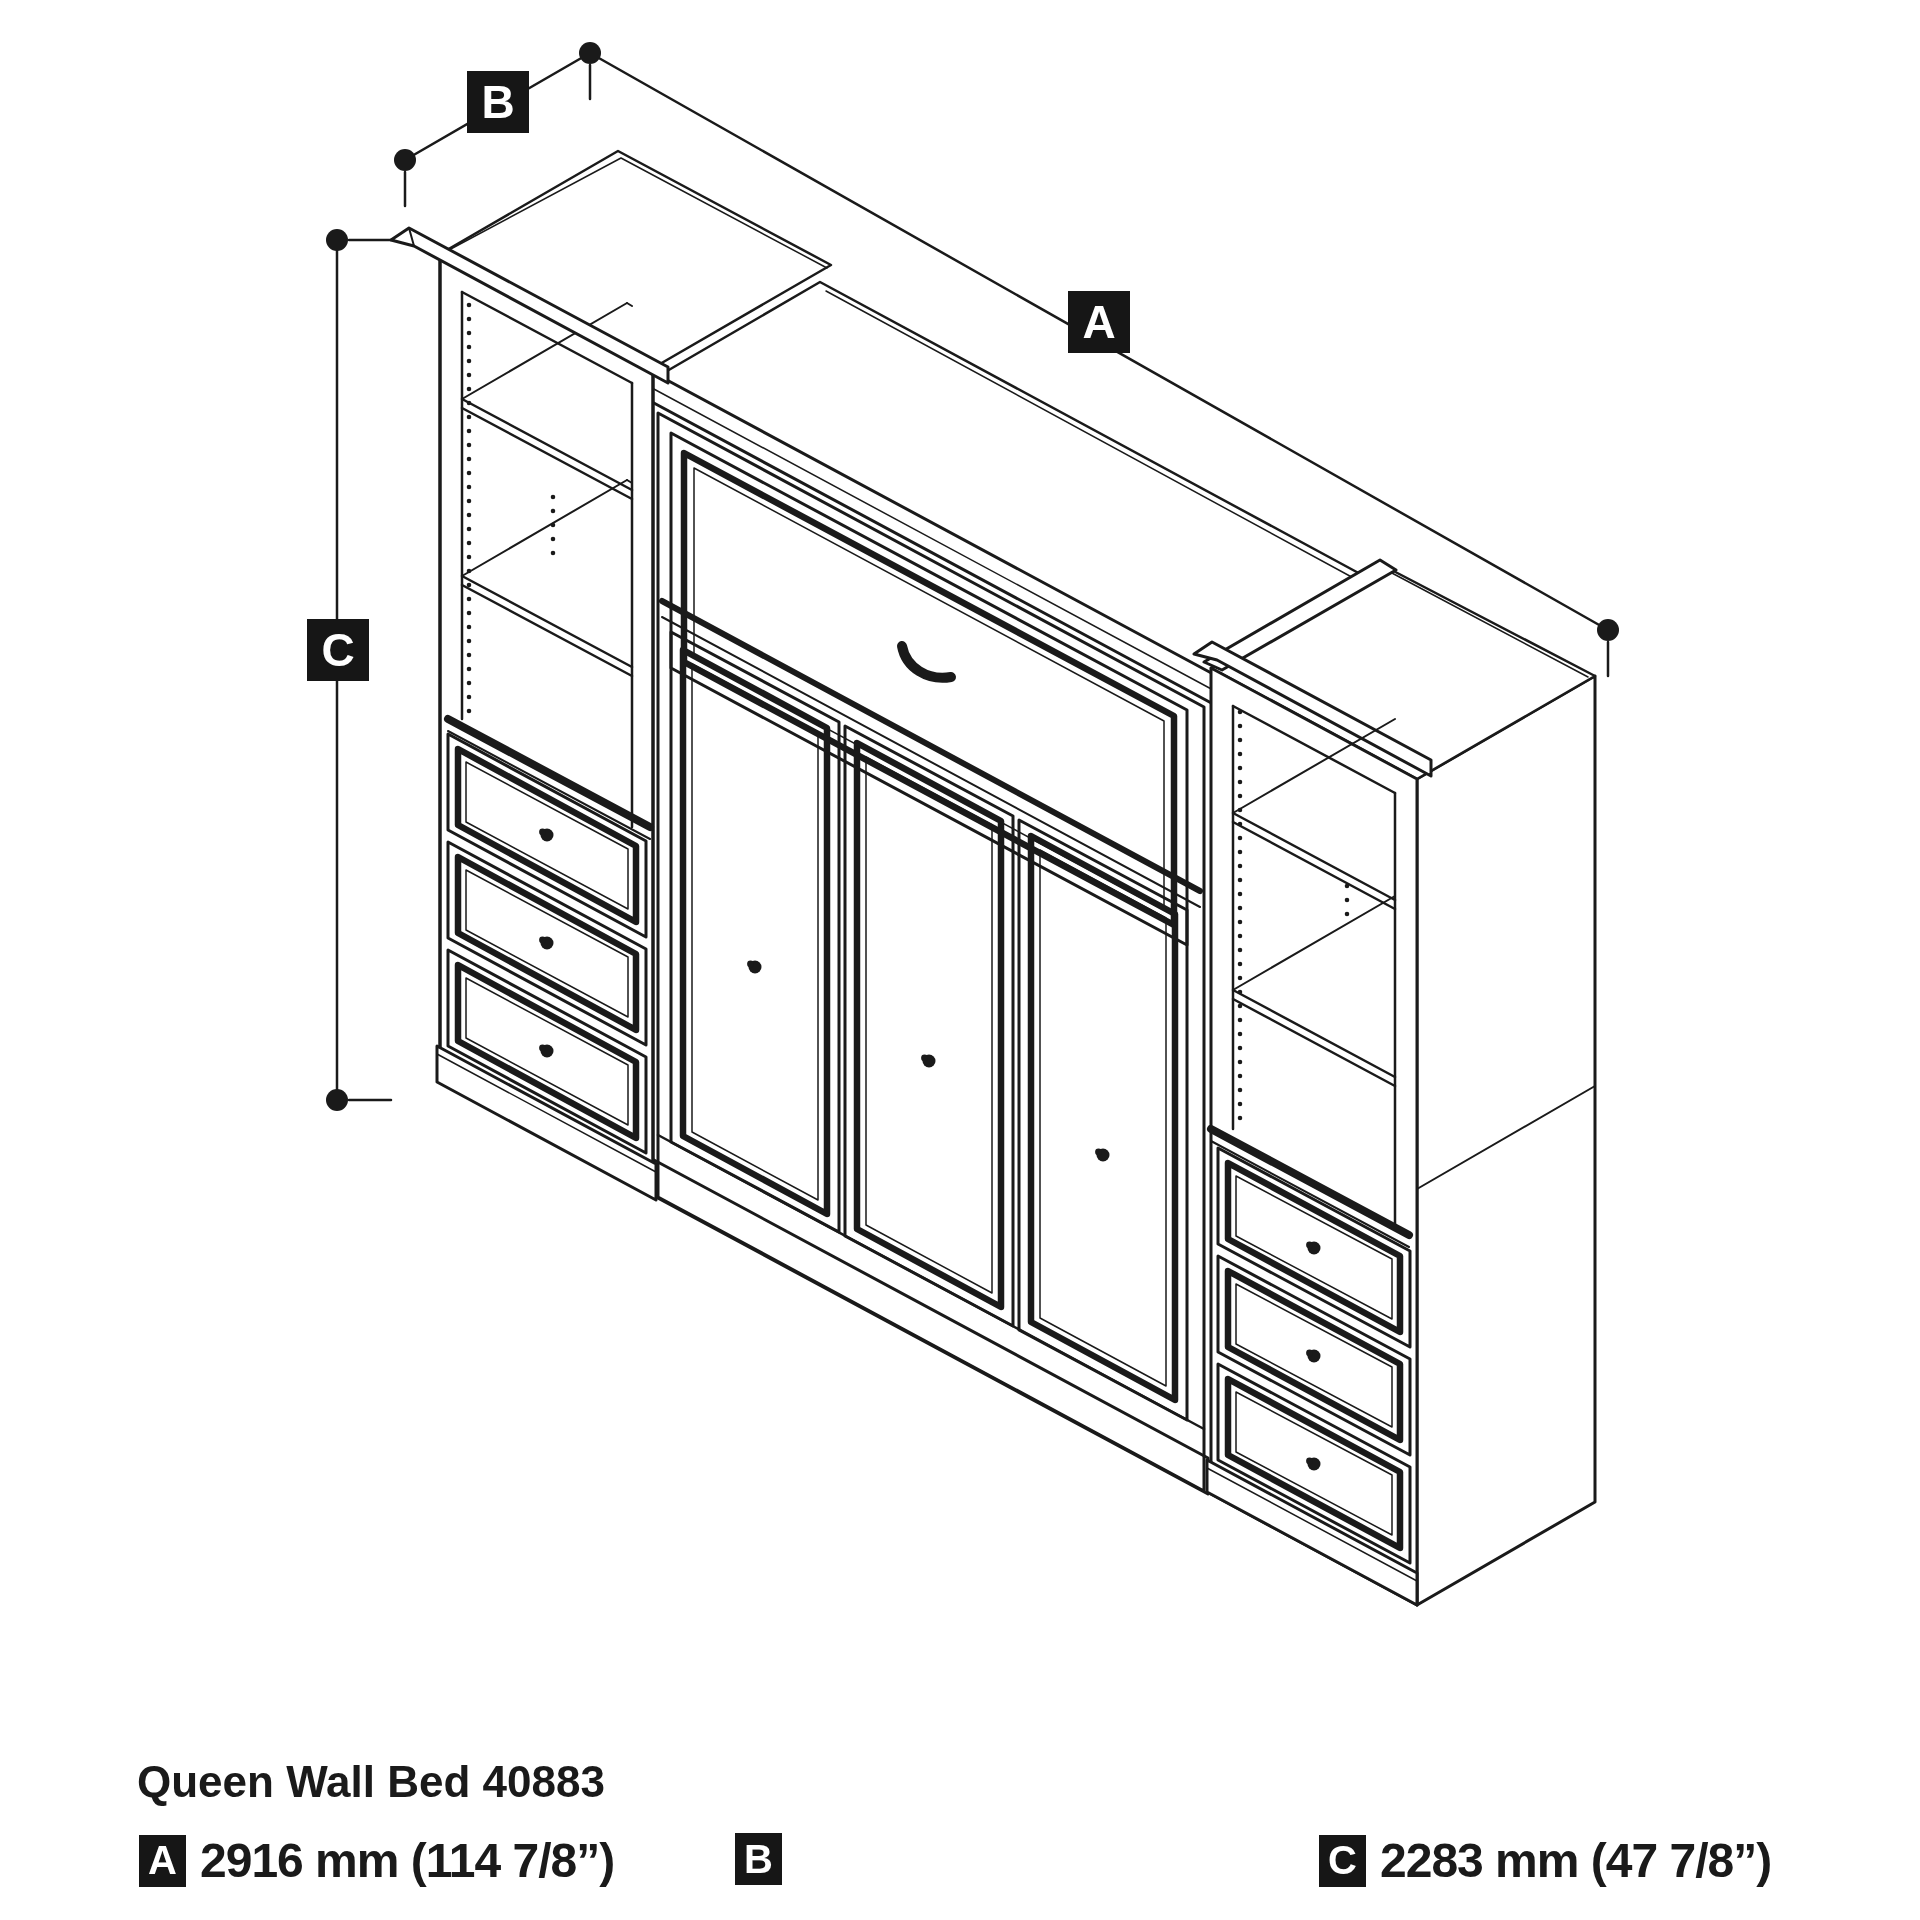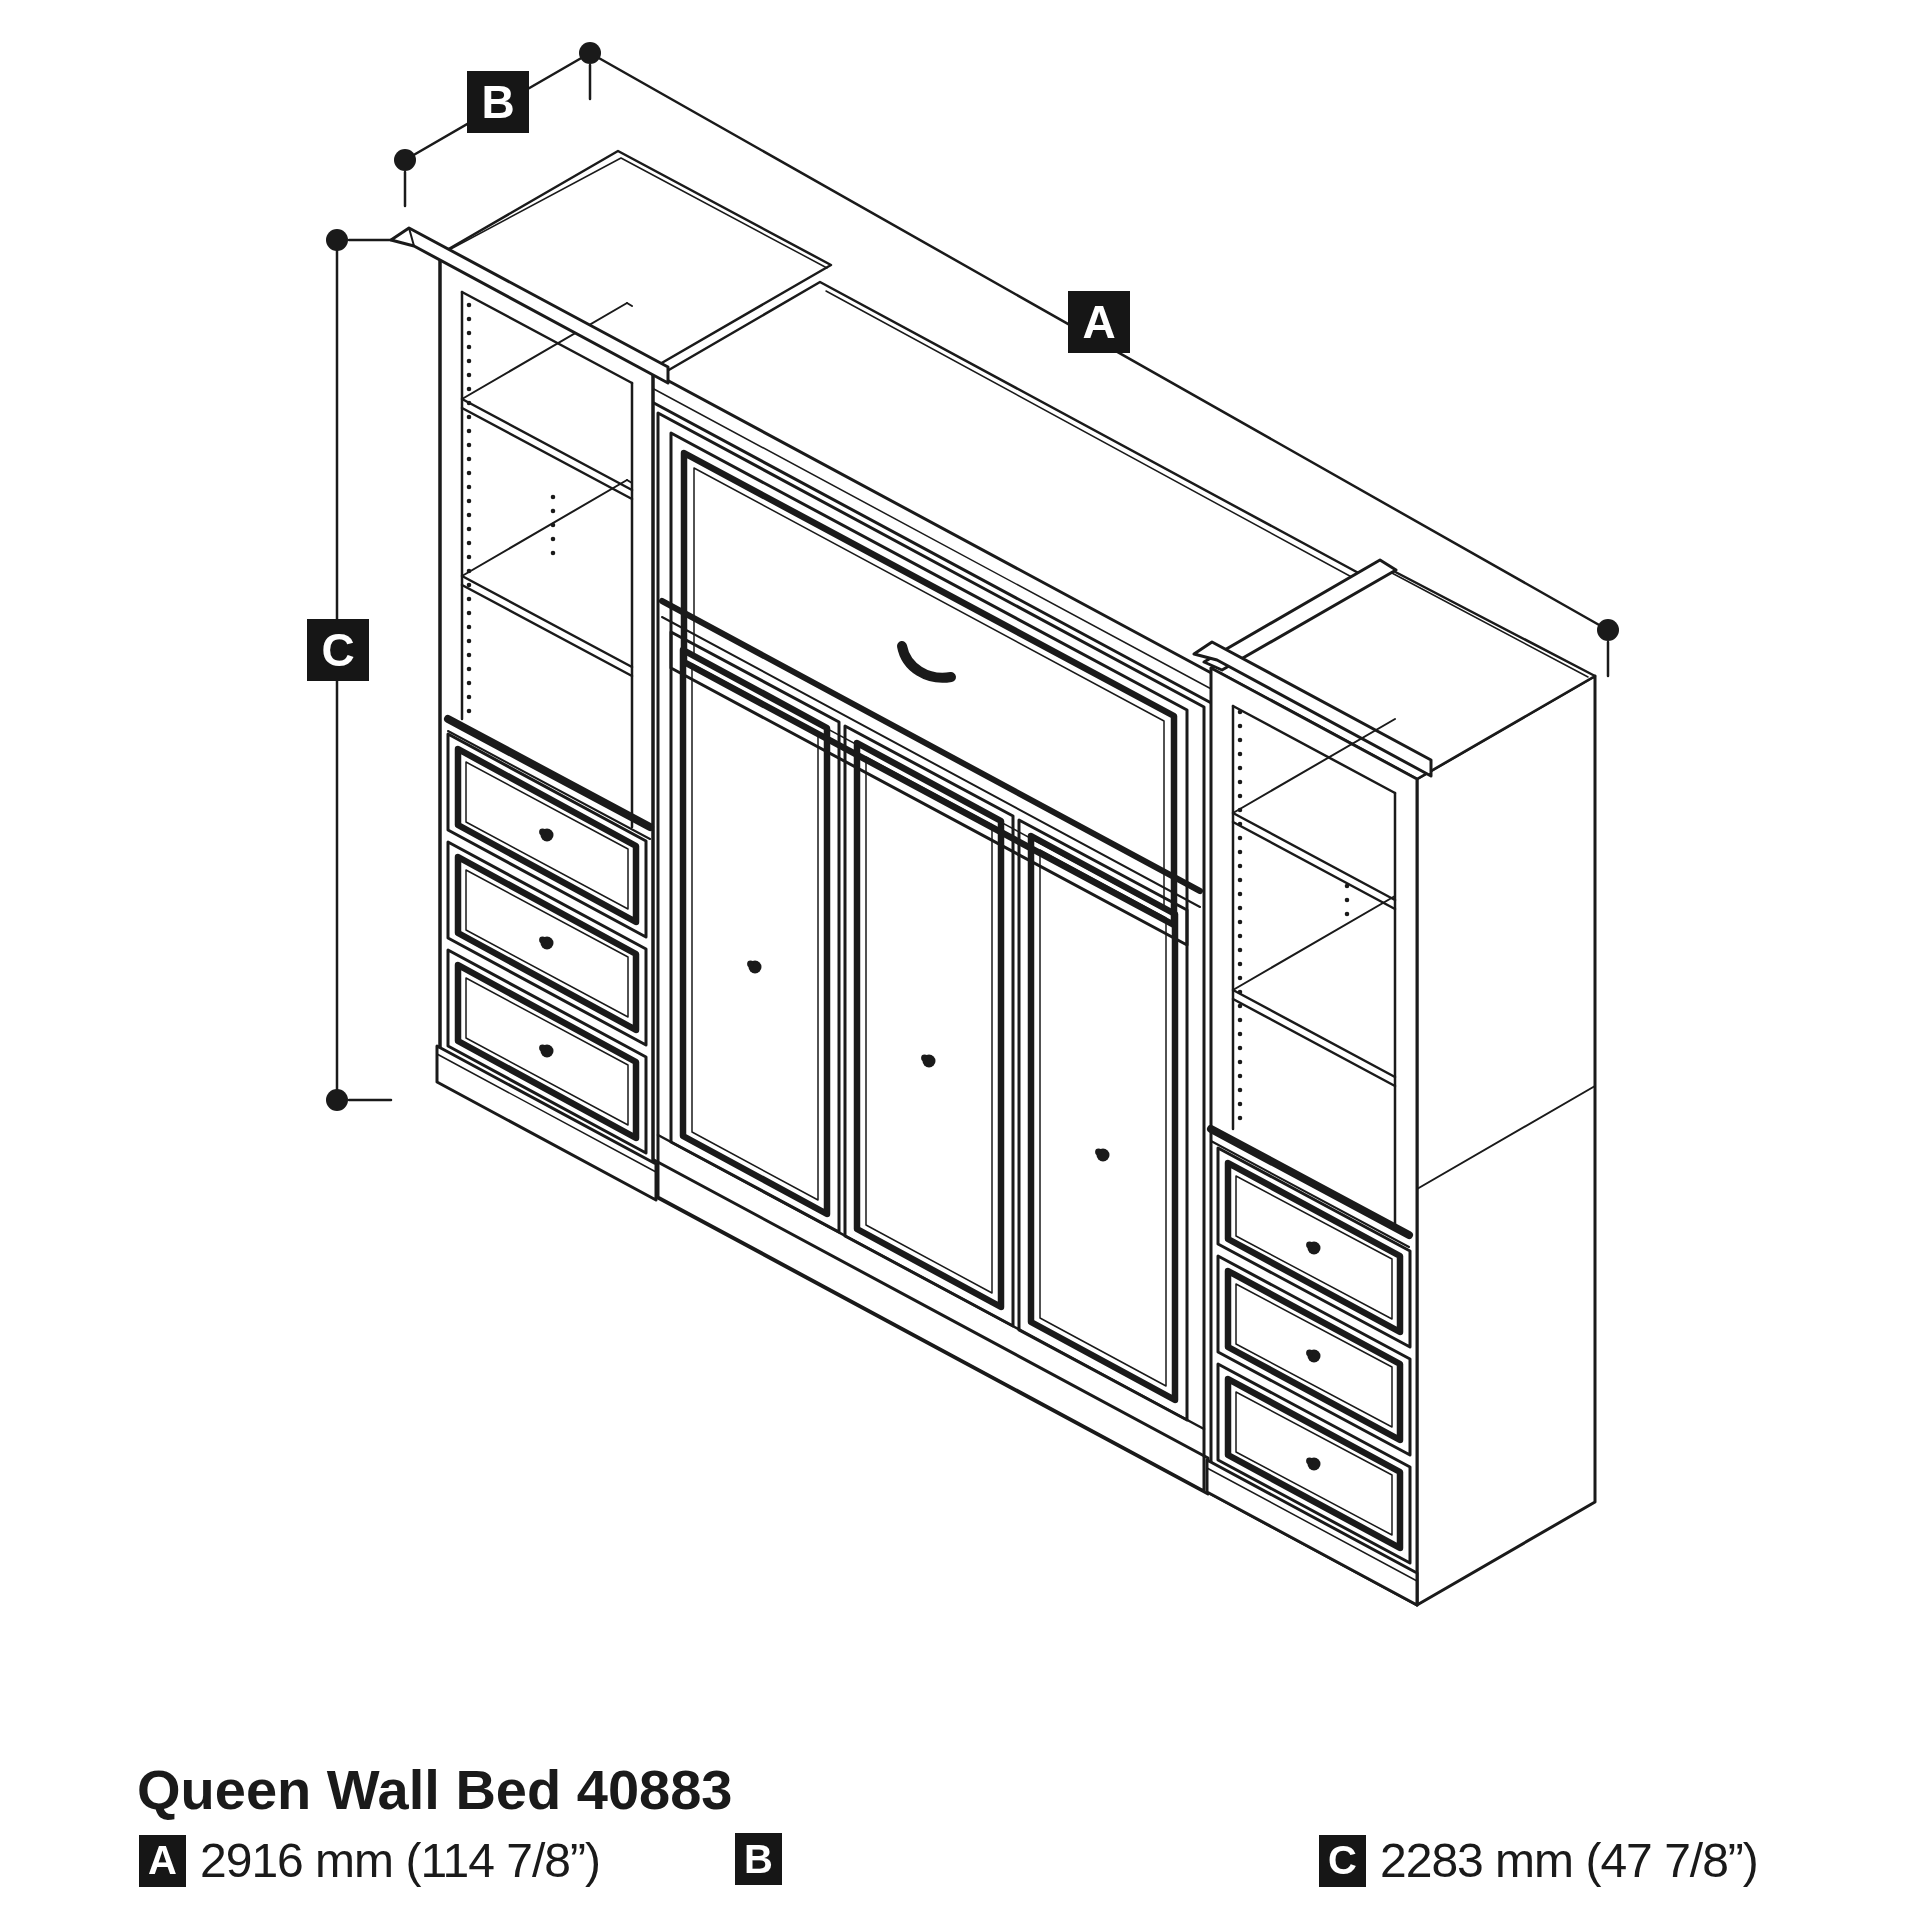--- a/index.html
+++ b/index.html
@@ -3,35 +3,35 @@
 <meta charset="utf-8">
 <style>
   html,body{margin:0;padding:0;background:#ffffff;}
   .canvas{
     position:relative;width:1920px;height:1920px;background:#ffffff;
     font-family:"Liberation Sans",sans-serif;color:#1a1a1a;overflow:hidden;
   }
   .drawing{position:absolute;left:0;top:0;}
   .legend-title{
     position:absolute;left:137px;top:1757px;
-    font-size:56px;font-weight:bold;white-space:nowrap;
+    font-size:44px;font-weight:bold;white-space:nowrap;
   }
   .legend-item{
     position:absolute;top:1833px;display:flex;align-items:center;gap:14px;
   }
   .legend-item.dim-a{left:139px;}
   .legend-item.dim-b{left:735px;}
   .legend-item.dim-c{left:1319px;}
   .legend-marker{
     width:47px;height:52px;background:#161616;color:#ffffff;
     display:flex;align-items:center;justify-content:center;
     font-size:40px;font-weight:bold;flex:0 0 auto;
   }
   .legend-value{
-    font-size:48px;font-weight:normal;letter-spacing:-1px;white-space:nowrap;
+    font-size:48px;font-weight:bold;letter-spacing:-1px;white-space:nowrap;
   }
   svg text.svg-marker-letter{
     font-family:"Liberation Sans",sans-serif;font-weight:bold;font-size:46px;
     fill:#ffffff;text-anchor:middle;
   }
 </style>
 </head>
 <body>
 
 <div class="canvas">

